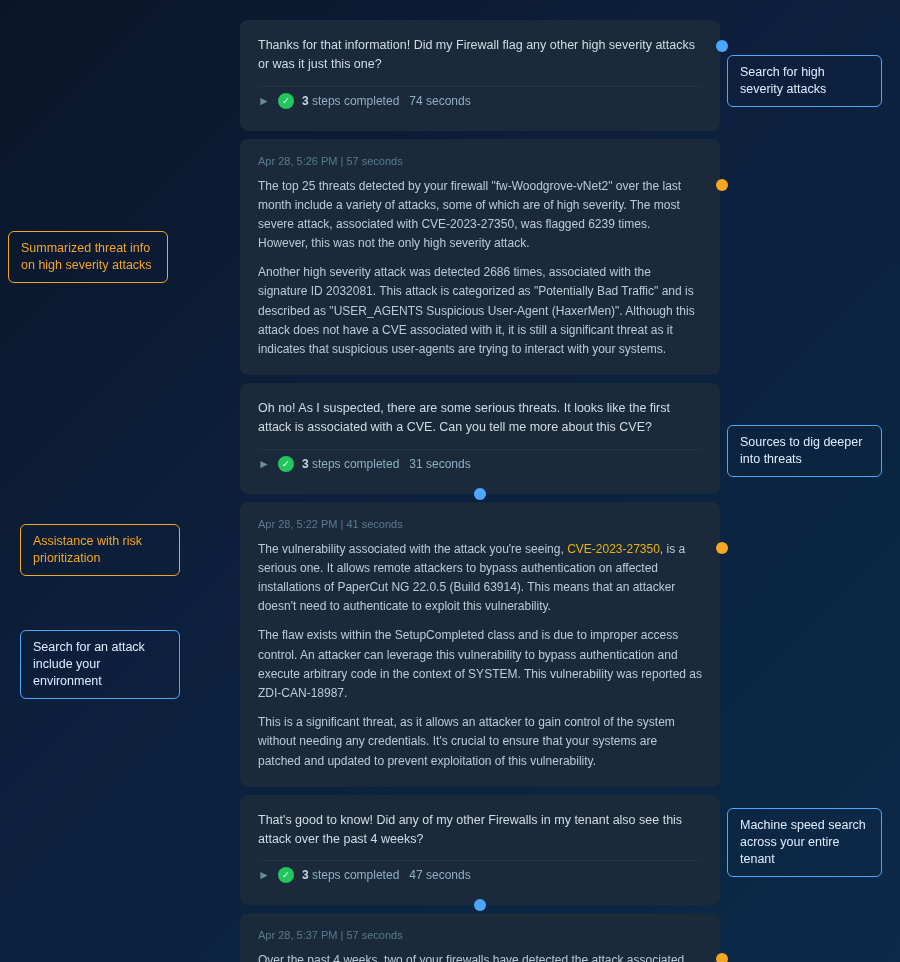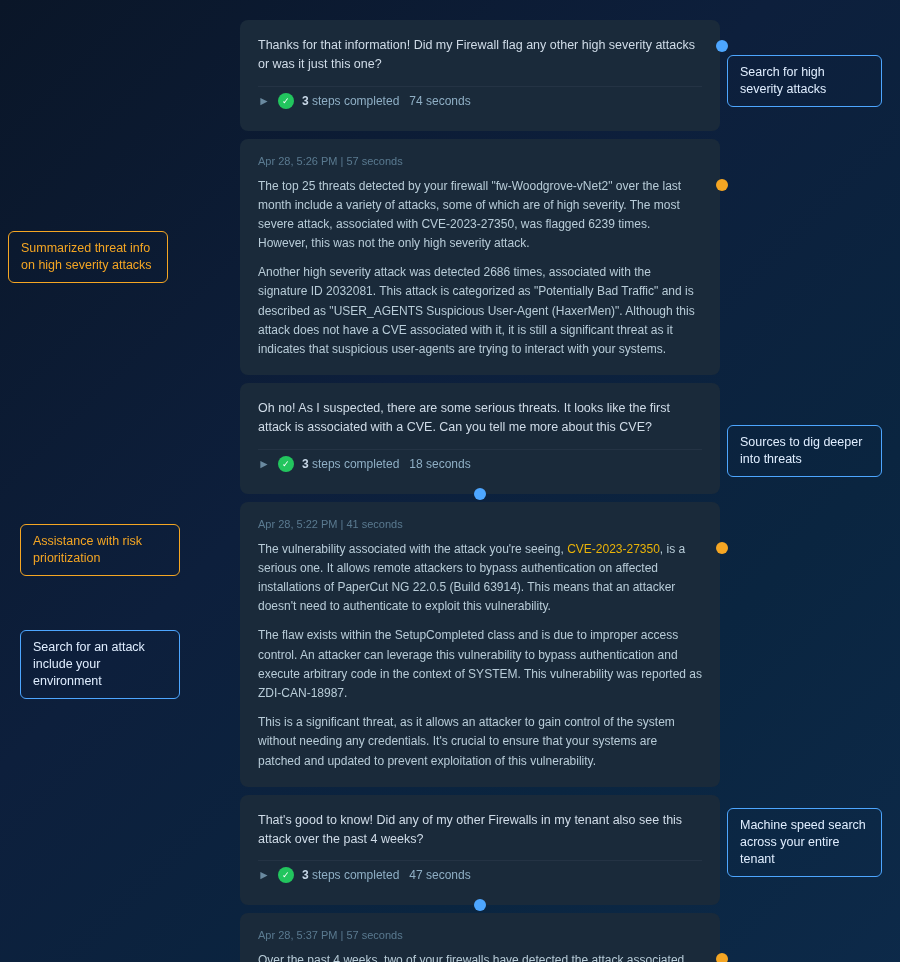--- a/index.html
+++ b/index.html
@@ -190,21 +190,21 @@
     <div class="chat-card" style="position:relative;">
 
       <div class="dot-connector dot-blue" style="position:absolute; bottom:-6px; left:50%; transform:translateX(-50%);"></div>
       <div class="user-msg">Oh no! As I suspected, there are some serious threats. It looks like the first attack is associated with a CVE. Can you tell me more about this CVE?</div>
       <div class="steps-row">
         <span class="chevron-icon">►</span>
         <div class="check-circle">✓</div>
         <span class="steps-text">
           <strong>3</strong>
           <span> steps completed</span>
-          &nbsp;&nbsp;<span>18 seconds</span>
+          &nbsp;&nbsp;<span>31 seconds</span>
         </span>
       </div>
     </div>
 
     <div class="response-card" style="position:relative;">
 
       <div class="dot-connector dot-yellow" style="position:absolute; right:-8px; top:40px;"></div>
       <div class="response-meta">Apr 28, 5:22 PM | 41 seconds</div>
       <div class="response-text">
         The vulnerability associated with the attack you're seeing, <a href="#" class="cve-link">CVE-2023-27350</a>, is a serious one. It allows remote attackers to bypass authentication on affected installations of PaperCut NG 22.0.5 (Build 63914). This means that an attacker doesn't need to authenticate to exploit this vulnerability.

